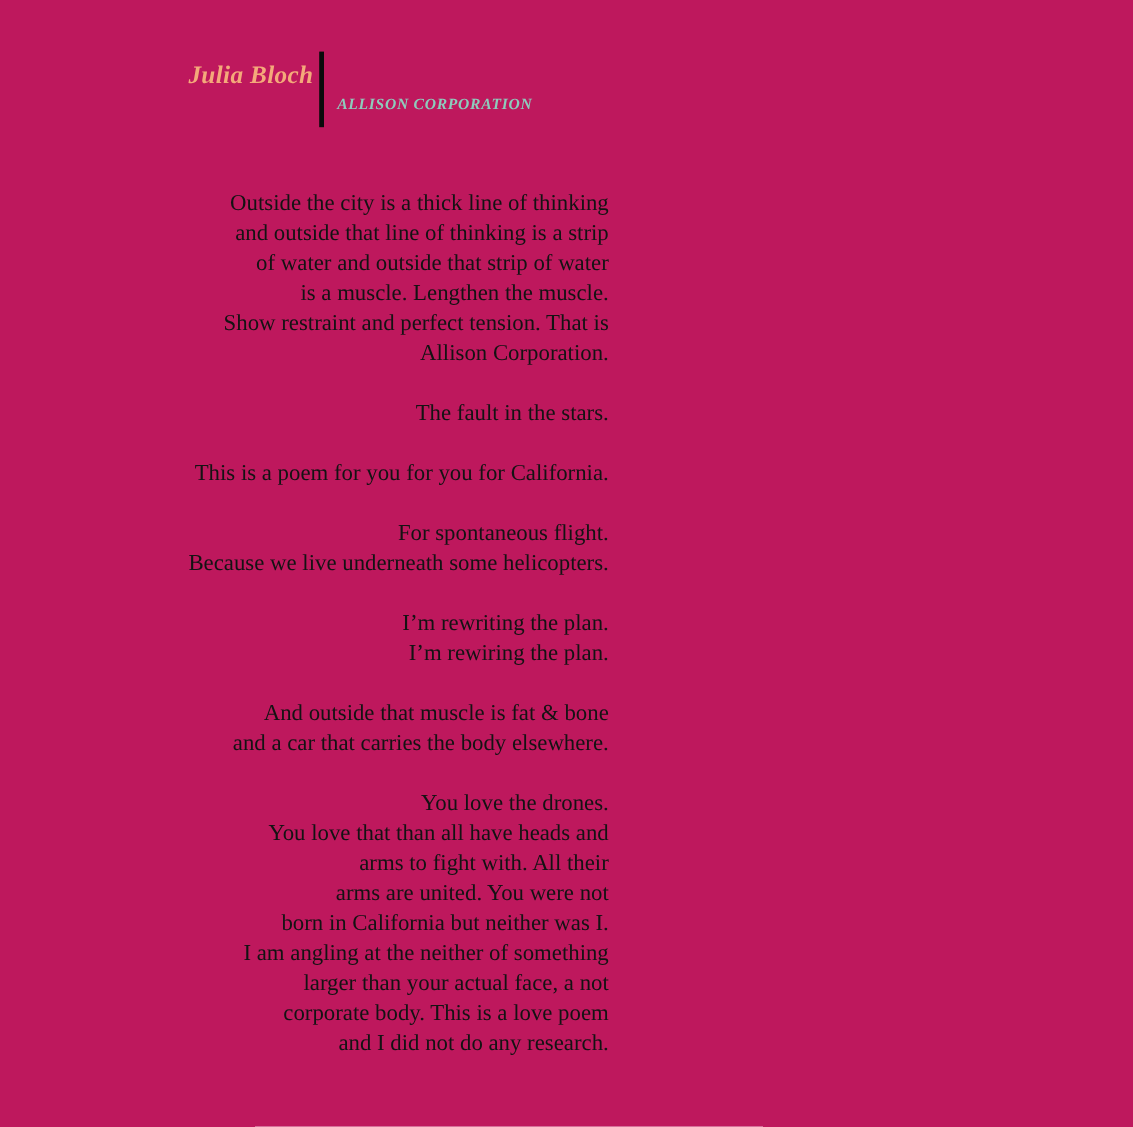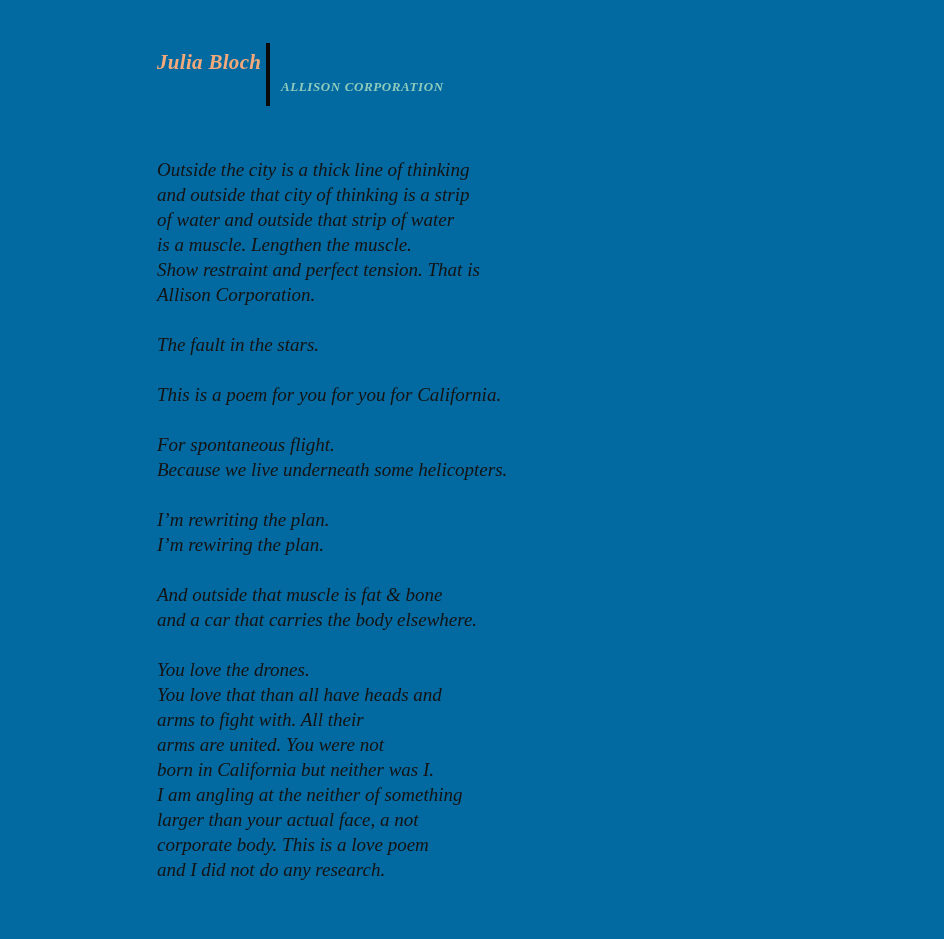--- a/index.html
+++ b/index.html
@@ -5,21 +5,21 @@
   * { margin: 0; padding: 0; box-sizing: border-box; }
   html, body {
     width: 944px; height: 939px;
     background: #ffffff;
     font-family: "Liberation Serif", serif;
     overflow: hidden;
   }
   .page {
     position: relative;
     width: 944px; height: 939px;
-    background: #0369a1;
+    background: #be185d;
   }
   .header {
     position: absolute;
     left: 157px; top: 43px;
     height: 64px;
   }
   .author {
     position: absolute;
     left: 0; top: 7px;
     font-style: italic;
@@ -41,45 +41,45 @@
     font-style: italic;
     font-weight: bold;
     font-size: 13px;
     letter-spacing: 0.6px;
     white-space: nowrap;
     color: #8ecbbc;
   }
   .poem {
     position: absolute;
     left: 157px; top: 157px;
-    font-style: italic;
     font-size: 19px;
     line-height: 25px;
     color: #131313;
+    text-align: right;
   }
   .stanza { margin-bottom: 25px; }
   .stanza:last-child { margin-bottom: 4px; }
   .line { white-space: nowrap; }
 </style>
 </head>
 <body>
 
 <div class="page">
 
   <div class="header">
     <div class="author">Julia Bloch</div>
     <div class="divider"></div>
     <div class="title">ALLISON CORPORATION</div>
   </div>
 
   <div class="poem">
 
     <div class="stanza">
       <div class="line">Outside the city is a thick line of thinking</div>
-      <div class="line">and outside that city of thinking is a strip</div>
+      <div class="line">and outside that line of thinking is a strip</div>
       <div class="line">of water and outside that strip of water</div>
       <div class="line">is a muscle. Lengthen the muscle.</div>
       <div class="line">Show restraint and perfect tension. That is</div>
       <div class="line">Allison Corporation.</div>
     </div>
 
     <div class="stanza">
       <div class="line">The fault in the stars.</div>
     </div>
 

